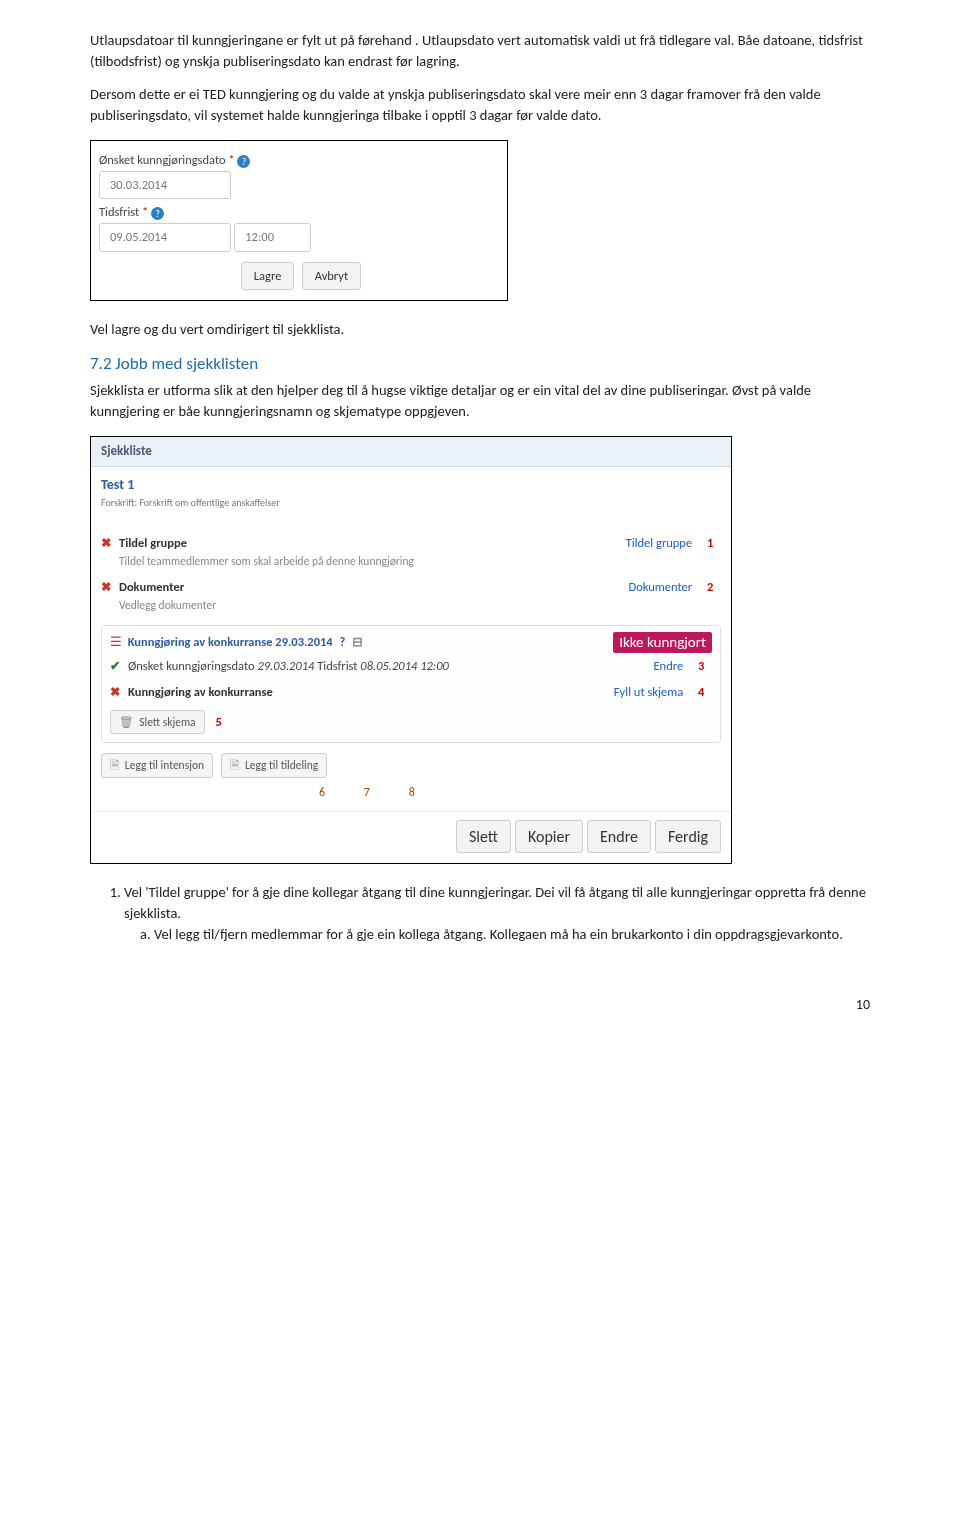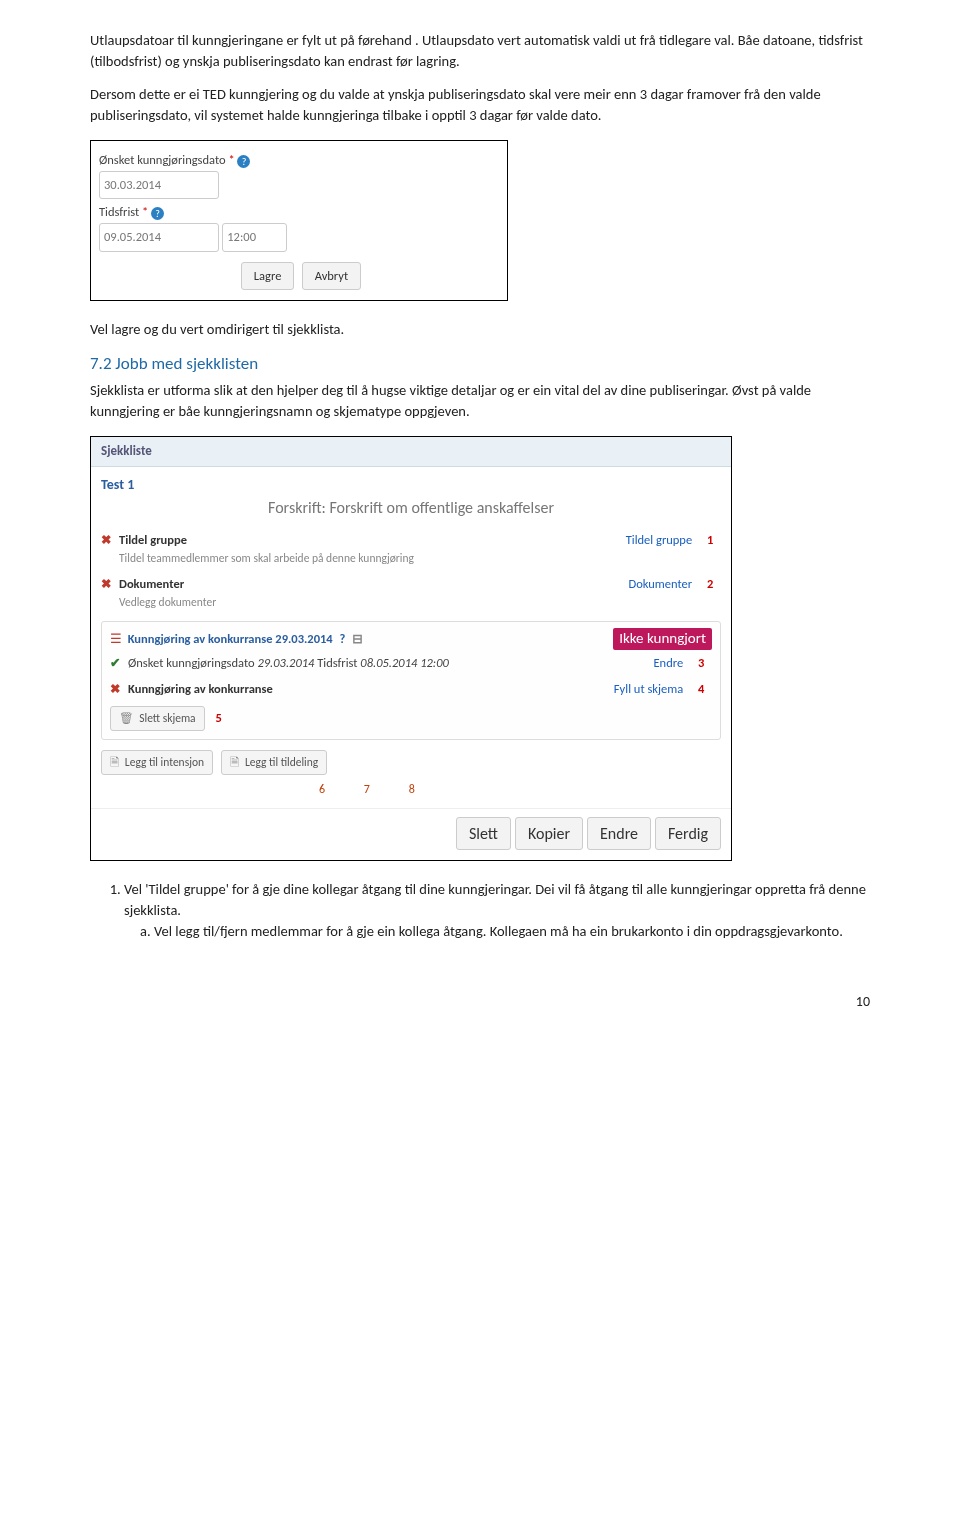--- a/index.html
+++ b/index.html
@@ -24,37 +24,37 @@
   }
   .datespanel { width: 400px; padding: 6px 8px 10px; }
   .fieldlabel { font-size: 12.5px; color: #444; margin: 4px 0 2px; }
   .fieldlabel .ast { color: #c00; }
   .fieldlabel .q {
     display:inline-block; width:13px; height:13px;
     background:#2a80c3; border-radius:50%; color:#fff;
     text-align:center; font-size:10px; line-height:13px; vertical-align:middle;
   }
   .tinput {
-    border:1px solid #ccc; border-radius:3px; padding:4px 4px;
+    border:1px solid #ccc; border-radius:3px; padding:4px 10px;
     font-size:12.5px; color:#777; background:#fff; width:110px; display:inline-block;
   }
   .btnrow { text-align:center; margin-top:10px; }
   .btn {
     display:inline-block; background:#f3f3f3; border:1px solid #ccc;
     border-radius:3px; padding:4px 12px; font-size:12.5px; color:#333;
     margin-left:4px;
   }
   .checklist { width: 640px; }
   .chkhead {
     background:#e9f1f7; border-bottom:1px solid #cdd; color:#557;
     font-size:13px; font-weight:bold; padding:5px 10px;
   }
   .chkbody { padding:8px 10px 10px; font-size:12.5px; color:#444; }
   .title1 { color:#2a5ea0; font-weight:bold; font-size:14px; }
-  .sub1 { color:#777; font-size:16px; margin-bottom:8px;text-align:center; }
+  .sub1 { color:#777; font-size:10px; margin-bottom:20px; }
   .chkrow { display:flex; align-items:flex-start; padding:4px 0; }
   .sic { width:18px; flex:0 0 18px; }
   .xred { color:#c0392b; font-weight:bold; }
   .vgrn { color:#2e7d32; font-weight:bold; }
   .rmain { flex:1; }
   .rtitle { color:#333; font-weight:bold; }
   .rsub { color:#888; font-size:11.5px; }
   .rlink { color:#1a5fbf; margin-right:12px; white-space:nowrap; }
   .rnum { color:#c00; font-weight:bold; width:14px; display:inline-block; }
   .annbox {

